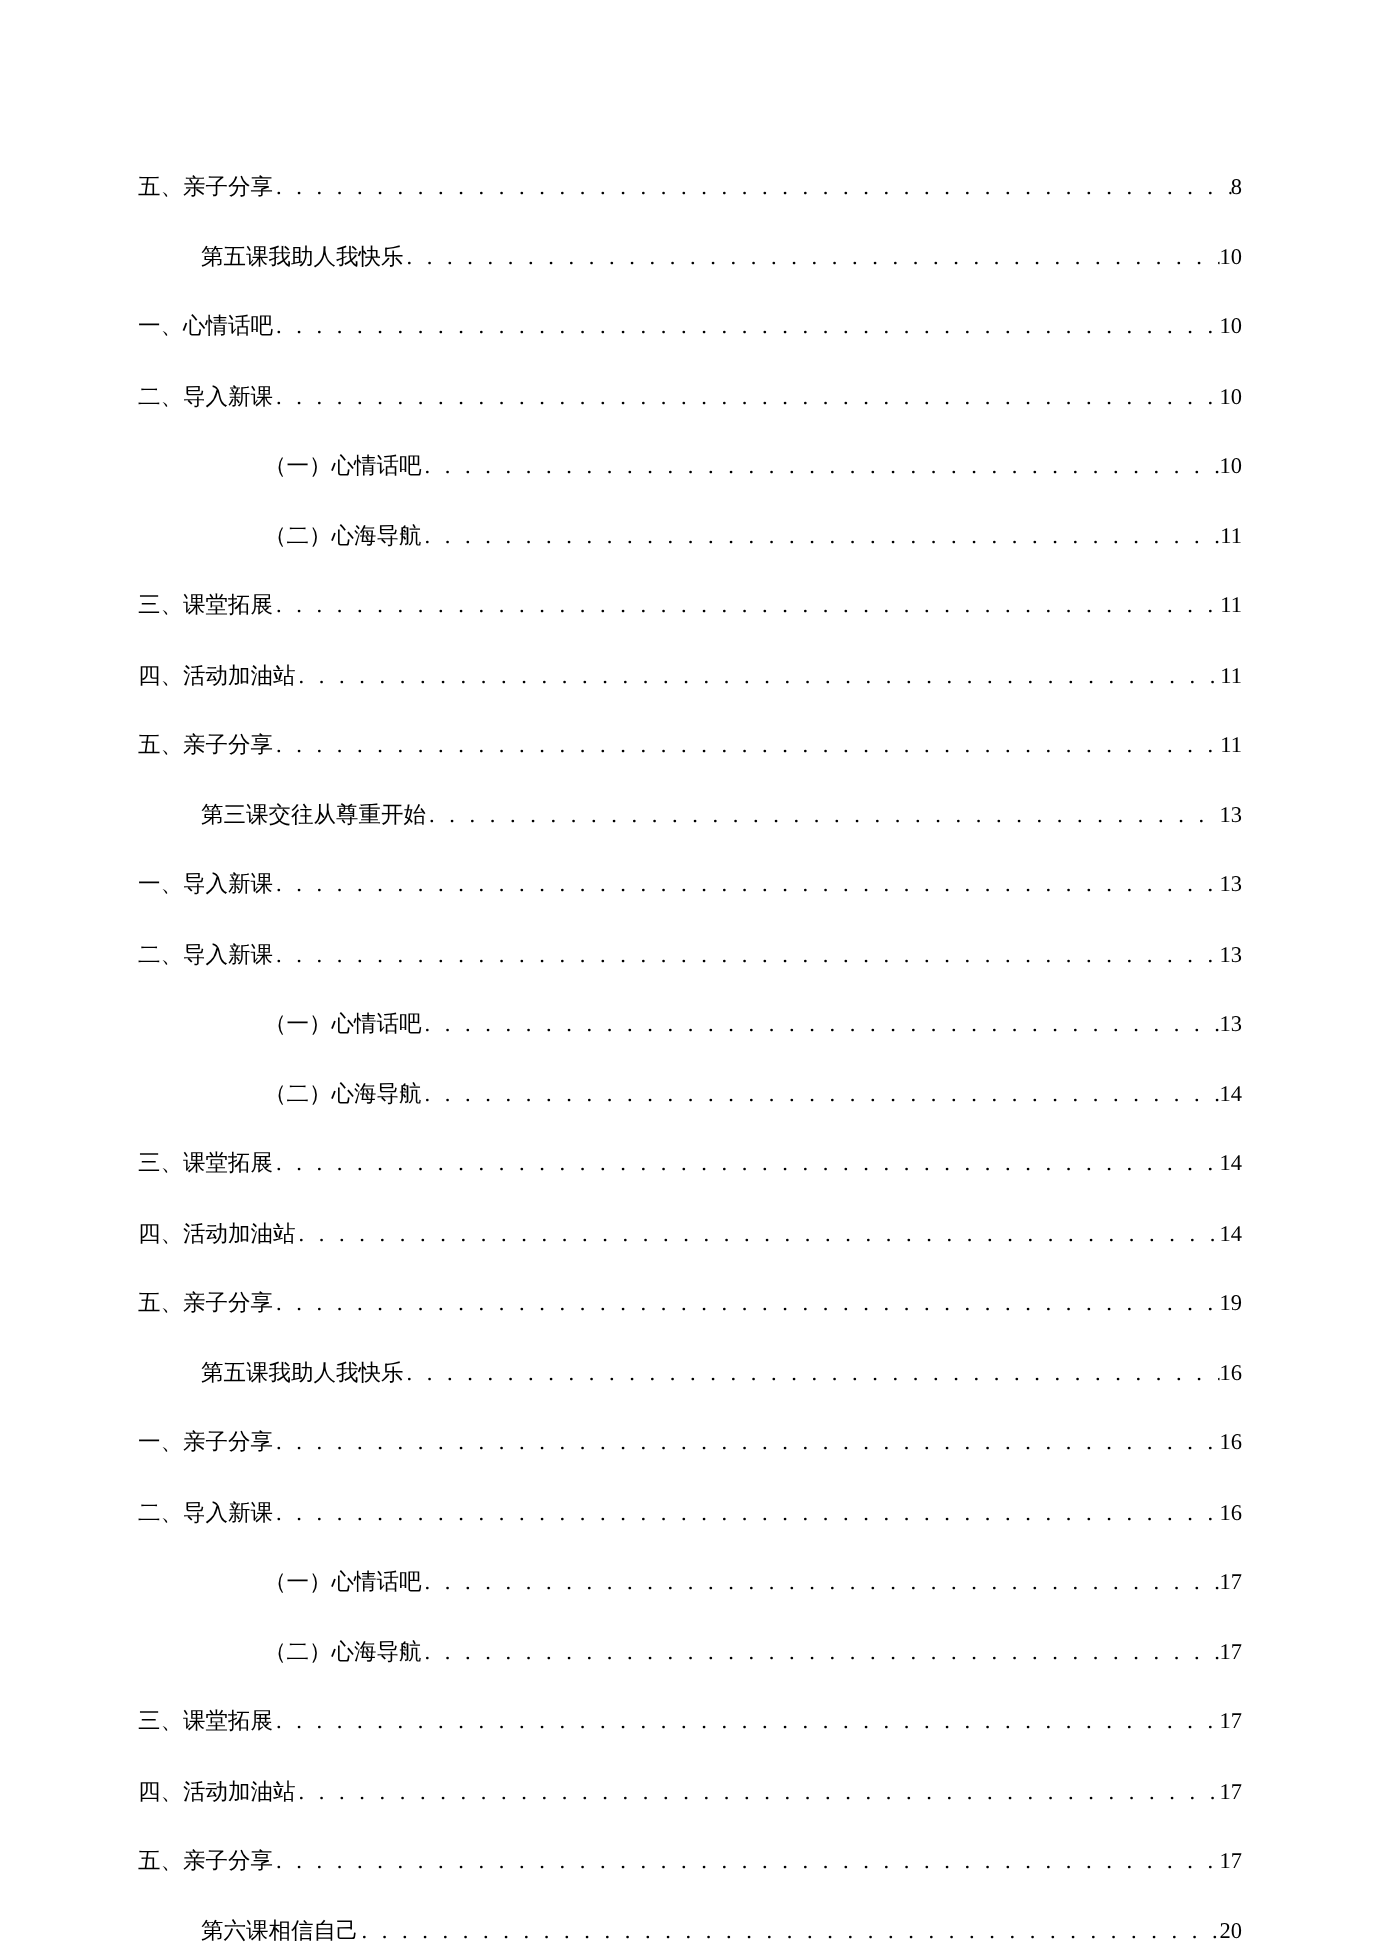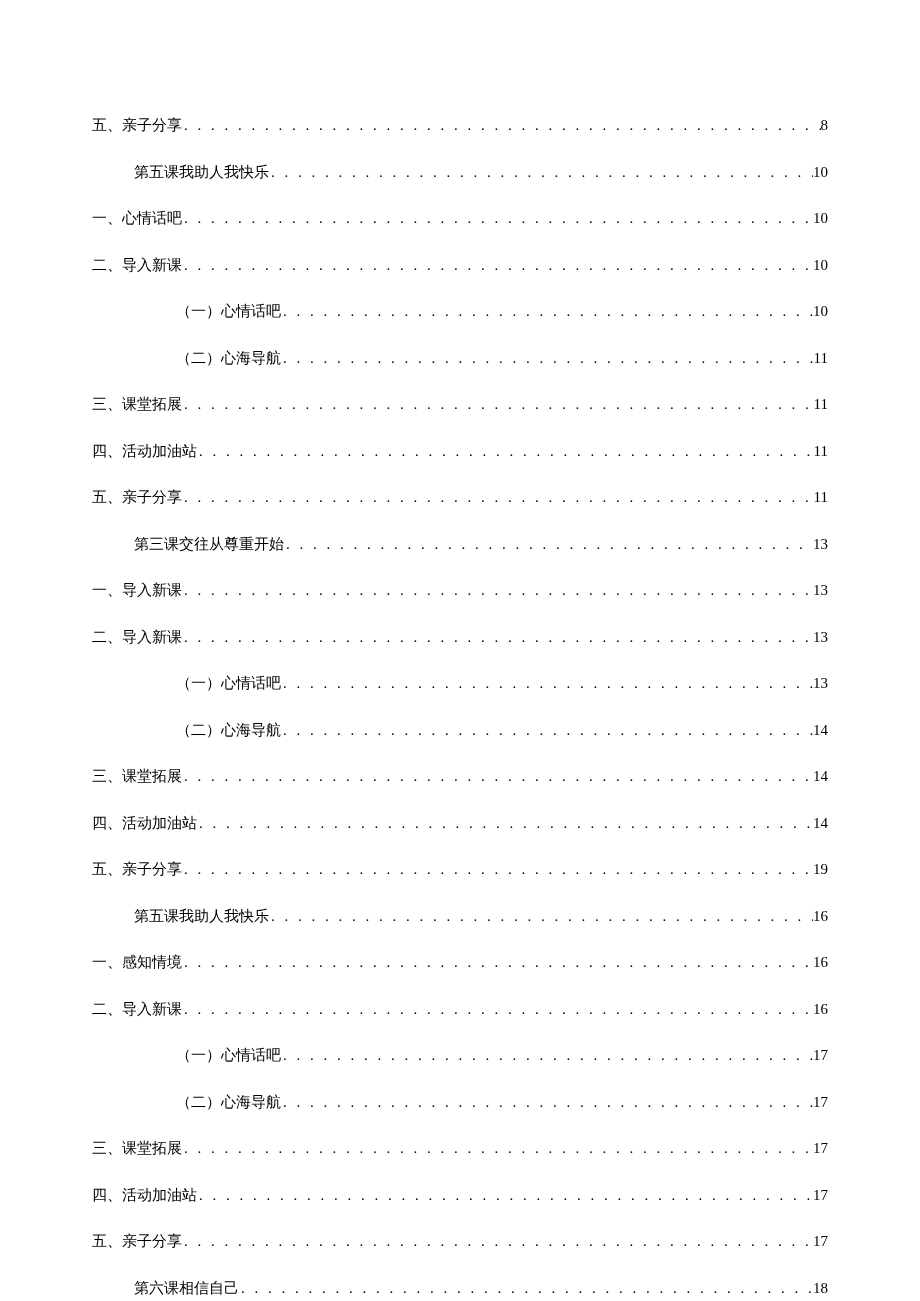--- a/index.html
+++ b/index.html
@@ -139,21 +139,21 @@
       <span class="toc-label">五、亲子分享</span>
       <span class="toc-dots">. . . . . . . . . . . . . . . . . . . . . . . . . . . . . . . . . . . . . . . . . . . . . . . . . . . . . . . . . . . . . . . . . . . . . . . . . . . . . . . . . . . . . . . . . . . . . . . . . . . . . . . . . . . . . . . . . . . . . . . .</span>
       <span class="toc-page">19</span>
     </div>
     <div class="toc-entry level-1">
       <span class="toc-label">第五课我助人我快乐</span>
       <span class="toc-dots">. . . . . . . . . . . . . . . . . . . . . . . . . . . . . . . . . . . . . . . . . . . . . . . . . . . . . . . . . . . . . . . . . . . . . . . . . . . . . . . . . . . . . . . . . . . . . . . . . . . . . . . . . . . . . . . . . . . . . . . .</span>
       <span class="toc-page">16</span>
     </div>
     <div class="toc-entry level-0">
-      <span class="toc-label">一、感知情境</span>
+      <span class="toc-label">一、亲子分享</span>
       <span class="toc-dots">. . . . . . . . . . . . . . . . . . . . . . . . . . . . . . . . . . . . . . . . . . . . . . . . . . . . . . . . . . . . . . . . . . . . . . . . . . . . . . . . . . . . . . . . . . . . . . . . . . . . . . . . . . . . . . . . . . . . . . . .</span>
       <span class="toc-page">16</span>
     </div>
     <div class="toc-entry level-0">
       <span class="toc-label">二、导入新课</span>
       <span class="toc-dots">. . . . . . . . . . . . . . . . . . . . . . . . . . . . . . . . . . . . . . . . . . . . . . . . . . . . . . . . . . . . . . . . . . . . . . . . . . . . . . . . . . . . . . . . . . . . . . . . . . . . . . . . . . . . . . . . . . . . . . . .</span>
       <span class="toc-page">16</span>
     </div>
     <div class="toc-entry level-2">
       <span class="toc-label">（一）心情话吧</span>
@@ -176,15 +176,15 @@
       <span class="toc-page">17</span>
     </div>
     <div class="toc-entry level-0">
       <span class="toc-label">五、亲子分享</span>
       <span class="toc-dots">. . . . . . . . . . . . . . . . . . . . . . . . . . . . . . . . . . . . . . . . . . . . . . . . . . . . . . . . . . . . . . . . . . . . . . . . . . . . . . . . . . . . . . . . . . . . . . . . . . . . . . . . . . . . . . . . . . . . . . . .</span>
       <span class="toc-page">17</span>
     </div>
     <div class="toc-entry level-1">
       <span class="toc-label">第六课相信自己</span>
       <span class="toc-dots">. . . . . . . . . . . . . . . . . . . . . . . . . . . . . . . . . . . . . . . . . . . . . . . . . . . . . . . . . . . . . . . . . . . . . . . . . . . . . . . . . . . . . . . . . . . . . . . . . . . . . . . . . . . . . . . . . . . . . . . .</span>
-      <span class="toc-page">18</span>
+      <span class="toc-page">20</span>
     </div>
   </div>
 
 </body></html>

